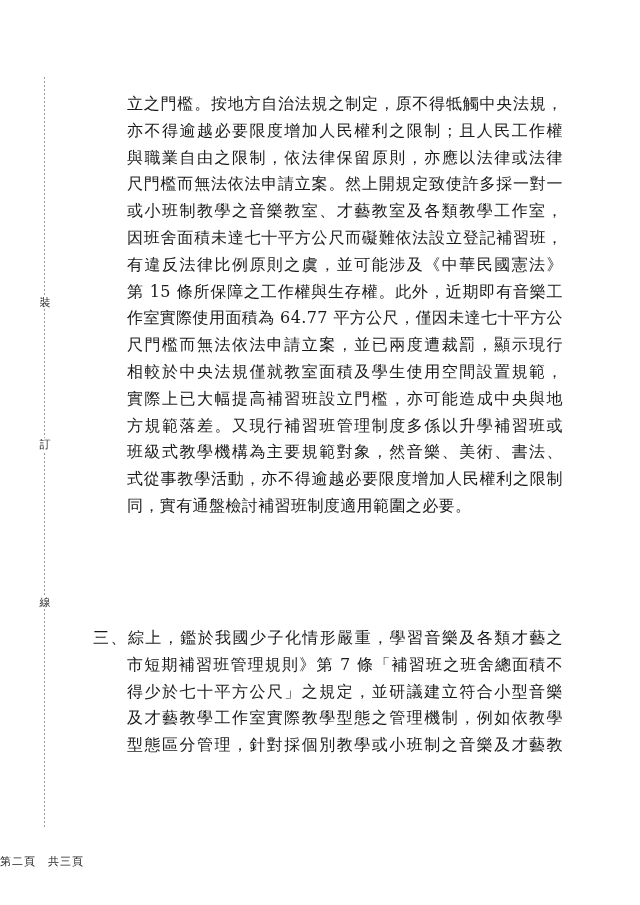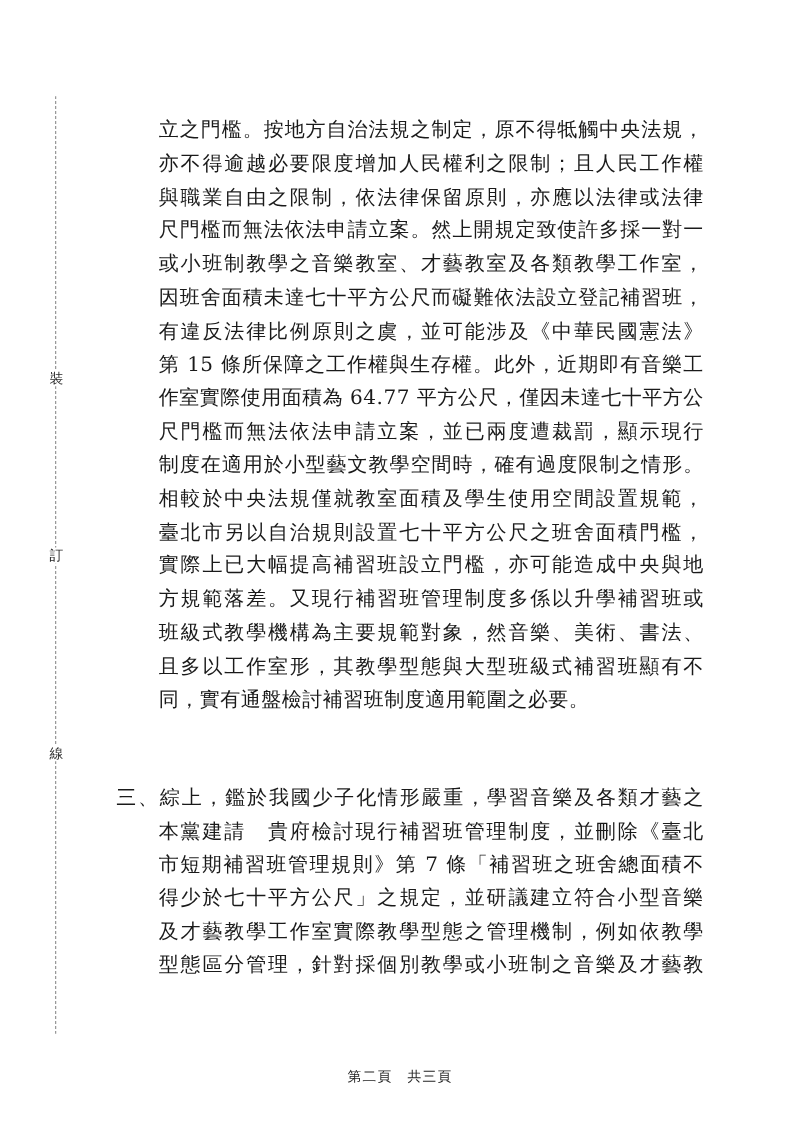--- a/index.html
+++ b/index.html
@@ -61,21 +61,21 @@
   .hang {
     margin-left: -34px;
     width: 470px;
   }
 
   .page-footer {
     position: absolute;
     left: 0;
     top: 855px;
     width: 640px;
-    text-align: center;
+    text-align: left;
     font-size: 11px;
     line-height: 14px;
     letter-spacing: 1px;
     color: #222;
   }
 </style>
 </head>
 <body>
 
 <div class="page">
@@ -89,33 +89,30 @@
     <div class="line j">立之門檻。按地方自治法規之制定，原不得牴觸中央法規，</div>
     <div class="line j">亦不得逾越必要限度增加人民權利之限制；且人民工作權</div>
     <div class="line j">與職業自由之限制，依法律保留原則，亦應以法律或法律</div>
     <div class="line j">尺門檻而無法依法申請立案。然上開規定致使許多採一對一</div>
     <div class="line j">或小班制教學之音樂教室、才藝教室及各類教學工作室，</div>
     <div class="line j">因班舍面積未達七十平方公尺而礙難依法設立登記補習班，</div>
     <div class="line j">有違反法律比例原則之虞，並可能涉及《中華民國憲法》</div>
     <div class="line j">第 15 條所保障之工作權與生存權。此外，近期即有音樂工</div>
     <div class="line j">作室實際使用面積為 64.77 平方公尺，僅因未達七十平方公</div>
     <div class="line j">尺門檻而無法依法申請立案，並已兩度遭裁罰，顯示現行</div>
-    <div class="line j">制度在適用於小型藝文教學空間時，確有過度限制之情形。</div>
     <div class="line j">相較於中央法規僅就教室面積及學生使用空間設置規範，</div>
-    <div class="line j">臺北市另以自治規則設置七十平方公尺之班舍面積門檻，</div>
     <div class="line j">實際上已大幅提高補習班設立門檻，亦可能造成中央與地</div>
     <div class="line j">方規範落差。又現行補習班管理制度多係以升學補習班或</div>
     <div class="line j">班級式教學機構為主要規範對象，然音樂、美術、書法、</div>
-    <div class="line j">且多以工作室形，其教學型態與大型班級式補習班顯有不</div>
+    <div class="line j">式從事教學活動，亦不得逾越必要限度增加人民權利之限制</div>
     <div class="line">同，實有通盤檢討補習班制度適用範圍之必要。</div>
   </div>
 
   <div class="textblock block2">
     <div class="line j hang">三、綜上，鑑於我國少子化情形嚴重，學習音樂及各類才藝之</div>
-    <div class="line j">本黨建請　貴府檢討現行補習班管理制度，並刪除《臺北</div>
     <div class="line j">市短期補習班管理規則》第 7 條「補習班之班舍總面積不</div>
     <div class="line j">得少於七十平方公尺」之規定，並研議建立符合小型音樂</div>
     <div class="line j">及才藝教學工作室實際教學型態之管理機制，例如依教學</div>
     <div class="line j">型態區分管理，針對採個別教學或小班制之音樂及才藝教</div>
   </div>
 
   <div class="page-footer">第二頁　共三頁</div>
 
 </div>
 

